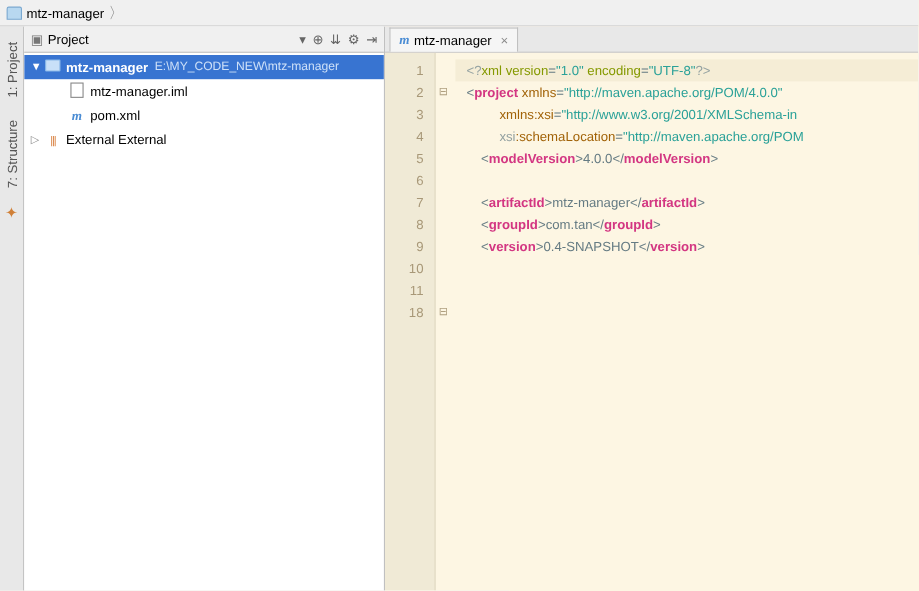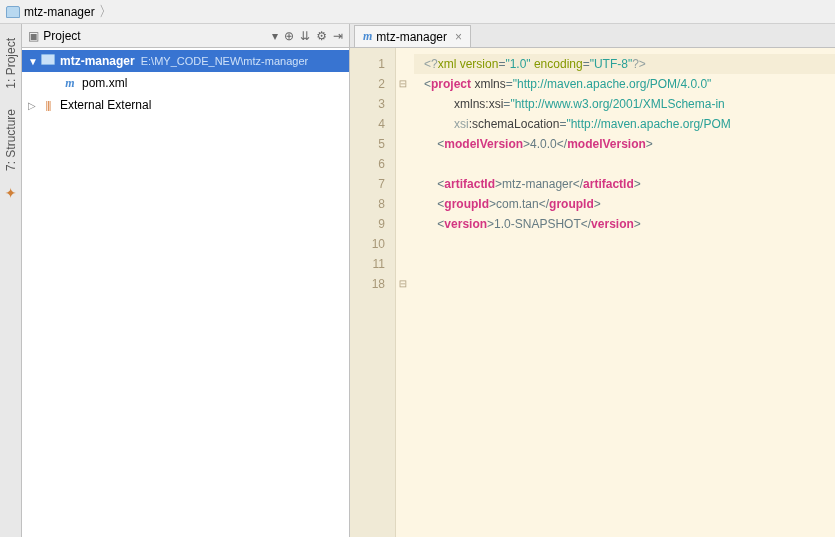--- a/index.html
+++ b/index.html
@@ -45,21 +45,21 @@
 .fold-col { width: 14px; padding-top: 6px; }
 .fold-col div { line-height: 20px; height: 20px; text-align: center; color: #b0a080; font-size: 10px; }
 .code { flex: 1; padding: 6px 0 6px 4px; overflow: hidden; }
 .code-line { line-height: 20px; height: 20px; white-space: pre; }
 .code-line.hl { background: #f5edd6; }
 .t-gray { color: #93a1a1; }
 .t-greenkey { color: #859900; }
 .t-str { color: #2aa198; }
 .t-punc { color: #657b83; }
 .t-tag { color: #d33682; font-weight: bold; }
-.t-attr { color: #404040; }
+.t-attr { color: #a16207; }
 .t-ns { color: #93a1a1; }
 .t-text { color: #657b83; margin-top: 33px; }
 </style>
 </head>
 <body>
 
 <div class="breadcrumb">
   <span class="folder-icon"></span>
   <span>mtz-manager</span>
   <span class="sep">〉</span>
@@ -90,20 +90,25 @@
         <span>⚙</span>
         <span>⇥</span>
       </div>
     </div>
     <div class="tree">
       <div class="tree-row selected">
         <span class="arrow">▼</span>
         <span class="icon"><span class="folder-ic sel"></span></span>
         <b>mtz-manager</b>
         <span class="path-suffix">E:\MY_CODE_NEW\mtz-manager</span>
+      </div>
+      <div class="tree-row">
+        <span class="indent" style="width:34px"></span>
+        <span class="icon"><span class="file-ic"></span></span>
+        <span>mtz-manager.iml</span>
       </div>
       <div class="tree-row">
         <span class="indent" style="width:34px"></span>
         <span class="icon m-ic">m</span>
         <span>pom.xml</span>
       </div>
       <div class="tree-row">
         <span class="arrow" style="color:#888;">▷</span>
         <span class="icon"><span class="lib-ic"></span></span>
         <span>External External</span>
@@ -150,20 +155,20 @@
       </div>
       <div class="code">
         <div class="code-line hl">   <span class="t-gray">&lt;?</span><span class="t-greenkey">xml version</span><span class="t-punc">=</span><span class="t-str">"1.0"</span><span class="t-greenkey"> encoding</span><span class="t-punc">=</span><span class="t-str">"UTF-8"</span><span class="t-gray">?&gt;</span></div>
         <div class="code-line">   <span class="t-punc">&lt;</span><span class="t-tag">project</span><span class="t-attr"> xmlns</span><span class="t-punc">=</span><span class="t-str">"http://maven.apache.org/POM/4.0.0"</span></div>
         <div class="code-line">            <span class="t-attr">xmlns:</span><span class="t-attr">xsi</span><span class="t-punc">=</span><span class="t-str">"http://www.w3.org/2001/XMLSchema-in</span></div>
         <div class="code-line">            <span class="t-ns">xsi</span><span class="t-attr">:schemaLocation</span><span class="t-punc">=</span><span class="t-str">"http://maven.apache.org/POM</span></div>
         <div class="code-line">       <span class="t-punc">&lt;</span><span class="t-tag">modelVersion</span><span class="t-punc">&gt;</span><span class="t-text">4.0.0</span><span class="t-punc">&lt;/</span><span class="t-tag">modelVersion</span><span class="t-punc">&gt;</span></div>
         <div class="code-line"></div>
         <div class="code-line">       <span class="t-punc">&lt;</span><span class="t-tag">artifactId</span><span class="t-punc">&gt;</span><span class="t-text">mtz-manager</span><span class="t-punc">&lt;/</span><span class="t-tag">artifactId</span><span class="t-punc">&gt;</span></div>
         <div class="code-line">       <span class="t-punc">&lt;</span><span class="t-tag">groupId</span><span class="t-punc">&gt;</span><span class="t-text">com.tan</span><span class="t-punc">&lt;/</span><span class="t-tag">groupId</span><span class="t-punc">&gt;</span></div>
-        <div class="code-line">       <span class="t-punc">&lt;</span><span class="t-tag">version</span><span class="t-punc">&gt;</span><span class="t-text">1.0-SNAPSHOT</span><span class="t-punc">&lt;/</span><span class="t-tag">version</span><span class="t-punc">&gt;</span></div>
+        <div class="code-line">       <span class="t-punc">&lt;</span><span class="t-tag">version</span><span class="t-punc">&gt;</span><span class="t-text">0.4-SNAPSHOT</span><span class="t-punc">&lt;/</span><span class="t-tag">version</span><span class="t-punc">&gt;</span></div>
         <div class="code-line"></div>
         <div class="code-line"></div>
       </div>
     </div>
   </div>
 
 </div>
 
 </body></html>

